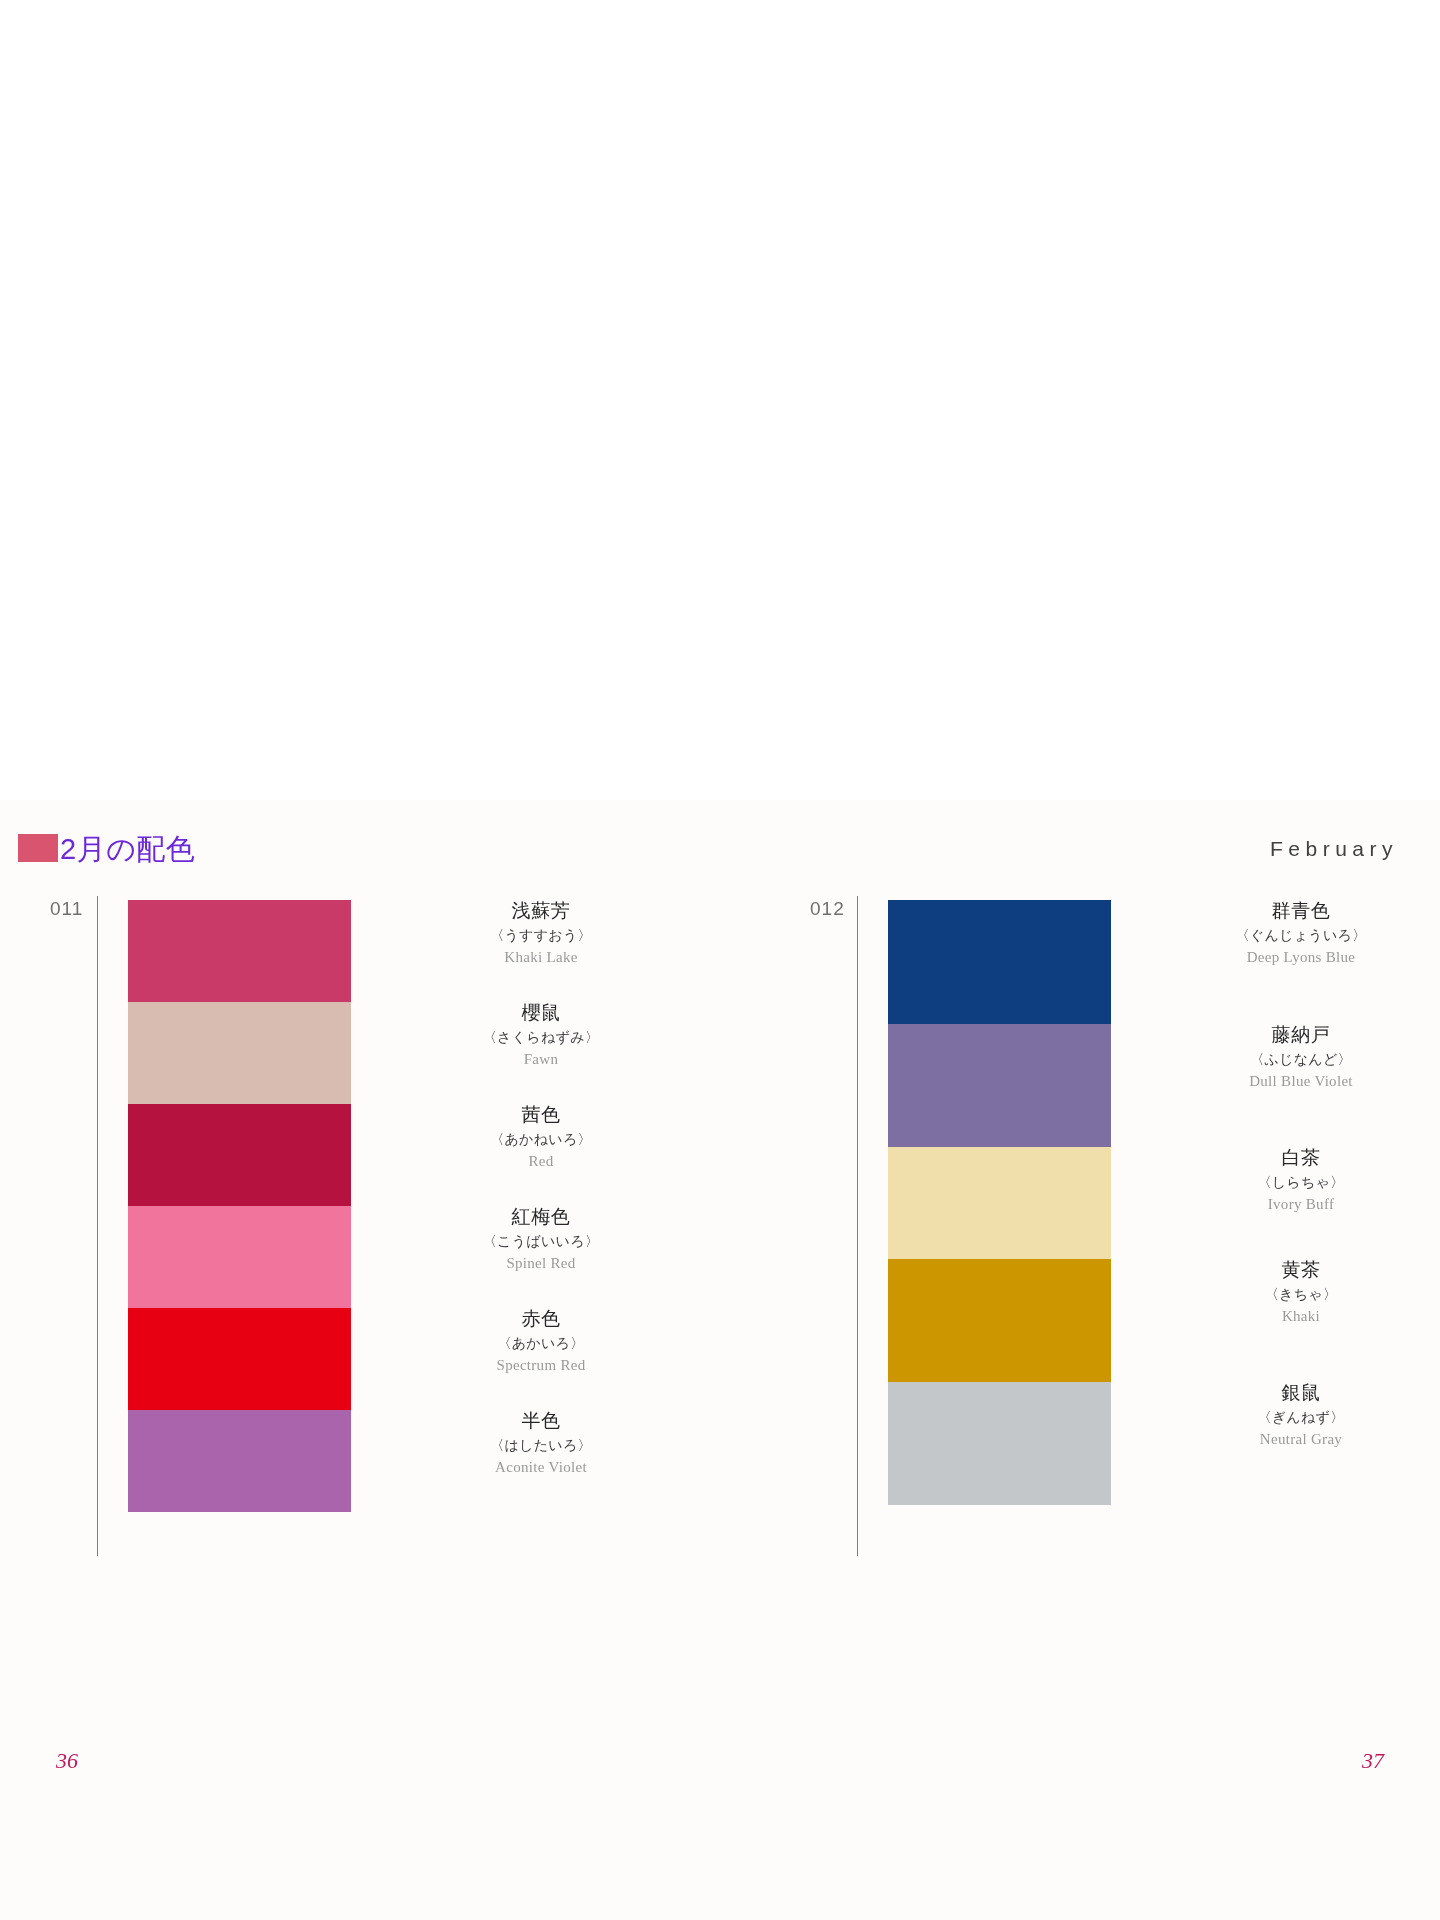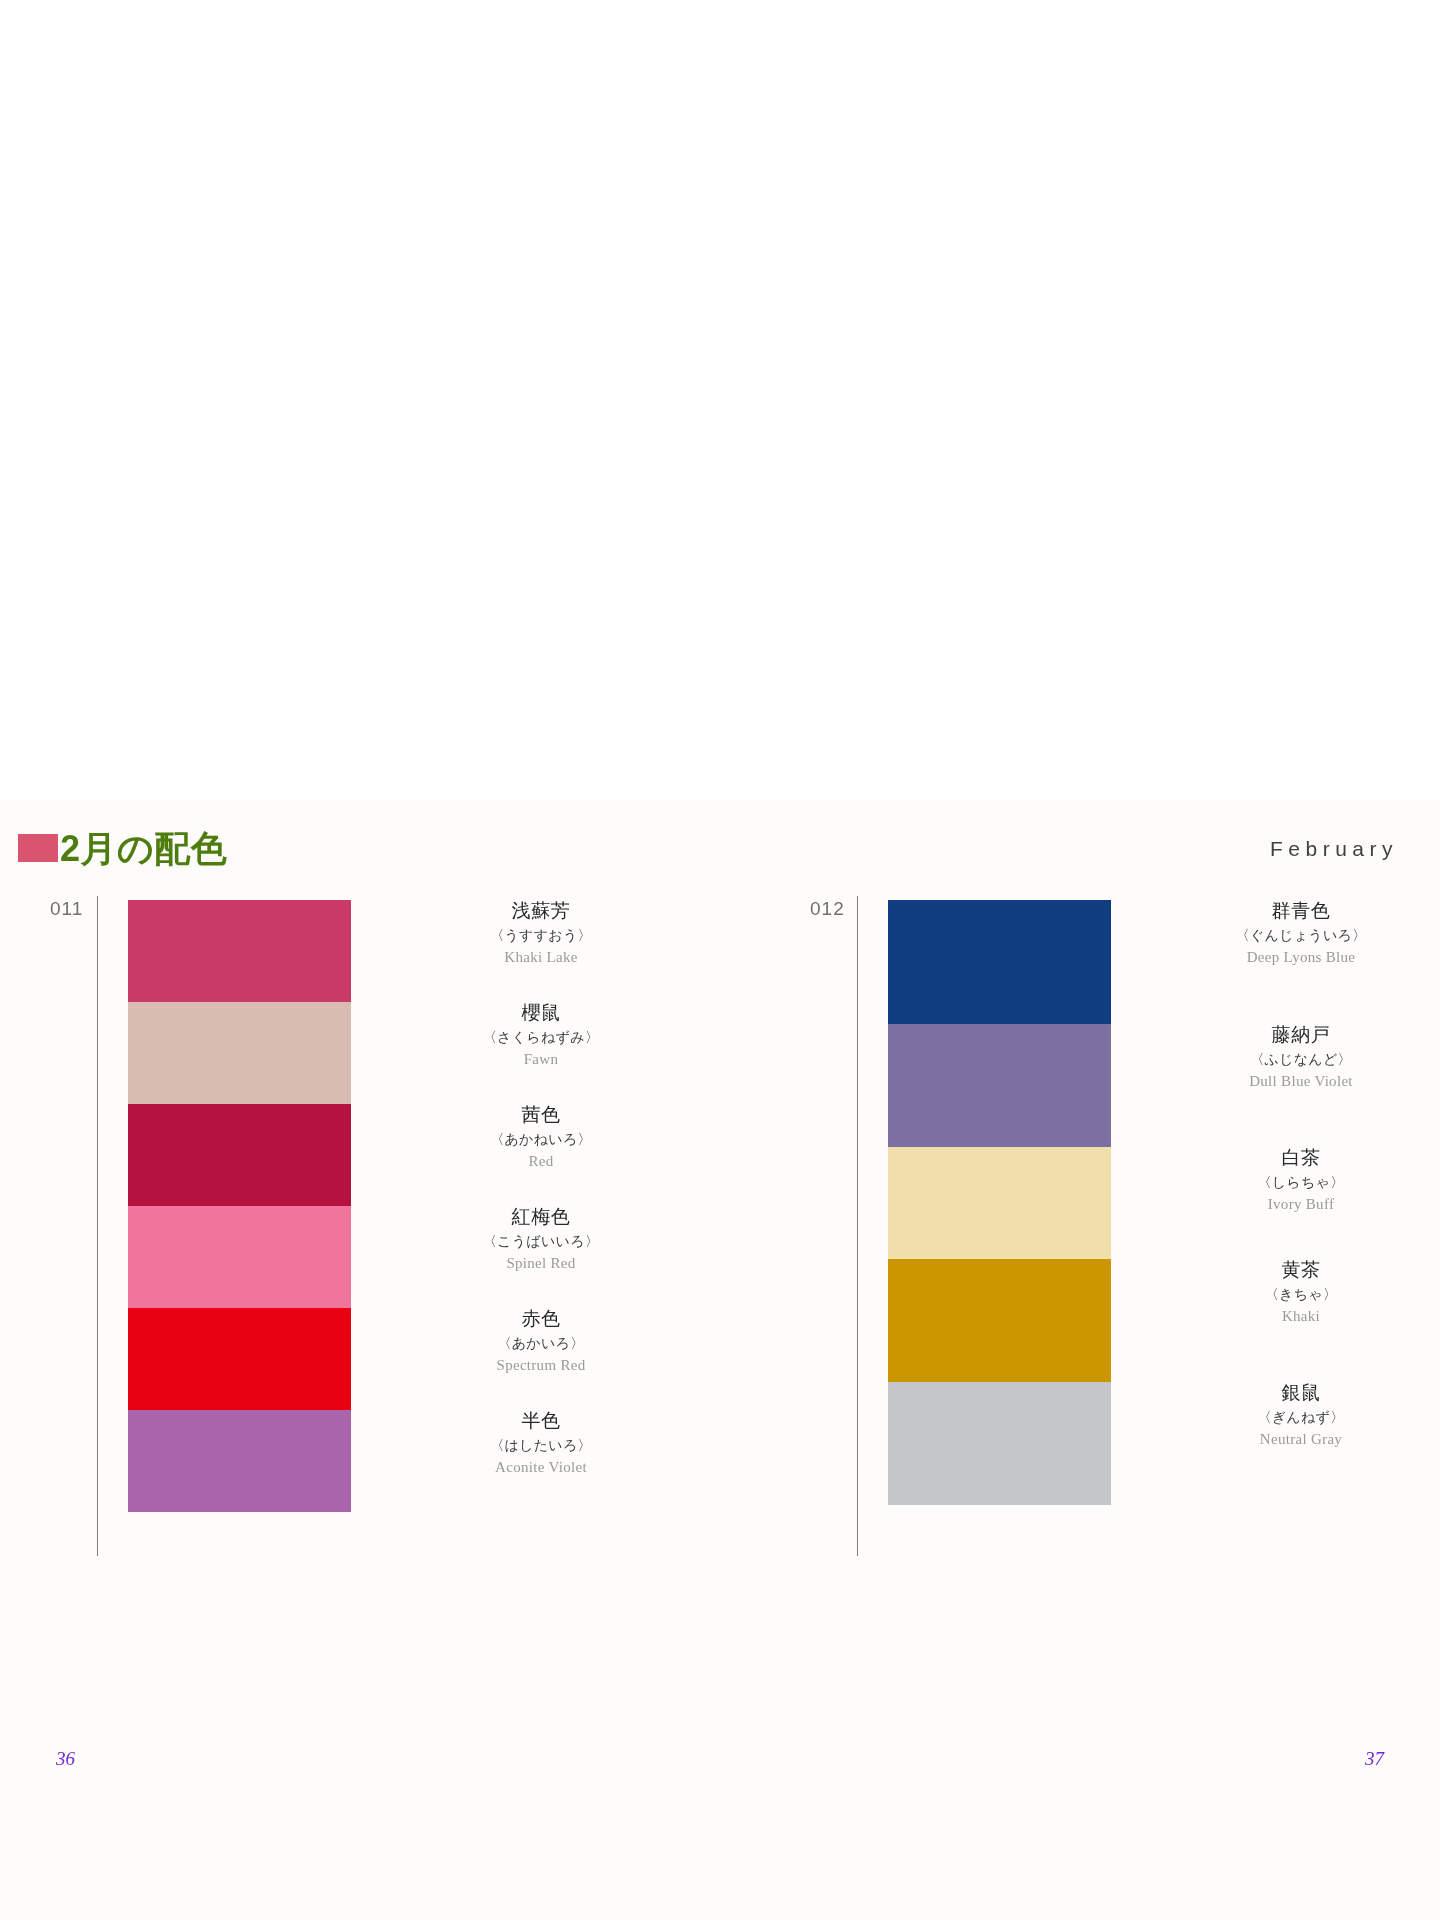--- a/index.html
+++ b/index.html
@@ -38,24 +38,24 @@
     left: 18px;
     top: 6px;
     width: 40px;
     height: 28px;
     background: #d9546e;
   }
   .header-title {
     position: absolute;
     left: 60px;
     top: -2px;
-    font-size: 36px;
+    font-size: 29px;
     line-height: 46px;
-    color: #4d7c0f;
-    font-weight: 700;
+    color: #6d28d9;
+    font-weight: 400;
     letter-spacing: 0.5px;
     white-space: nowrap;
   }
   .header-month {
     position: absolute;
     right: 42px;
     top: 4px;
     font-size: 21px;
     line-height: 34px;
     color: #404040;
@@ -137,22 +137,22 @@
     letter-spacing: 0.3px;
     white-space: nowrap;
   }
 
   
   .folio {
     position: absolute;
     top: 1748px;
     font-family: "Liberation Serif", "DejaVu Serif", serif;
     font-style: italic;
-    font-size: 19px;
-    color: #6d28d9;
+    font-size: 22px;
+    color: #be185d;
   }
   .folio.left  { left: 56px; }
   .folio.right { right: 56px; }
 </style>
 </head>
 <body>
 
 <div class="sheet"></div>
 
 <div class="header">

